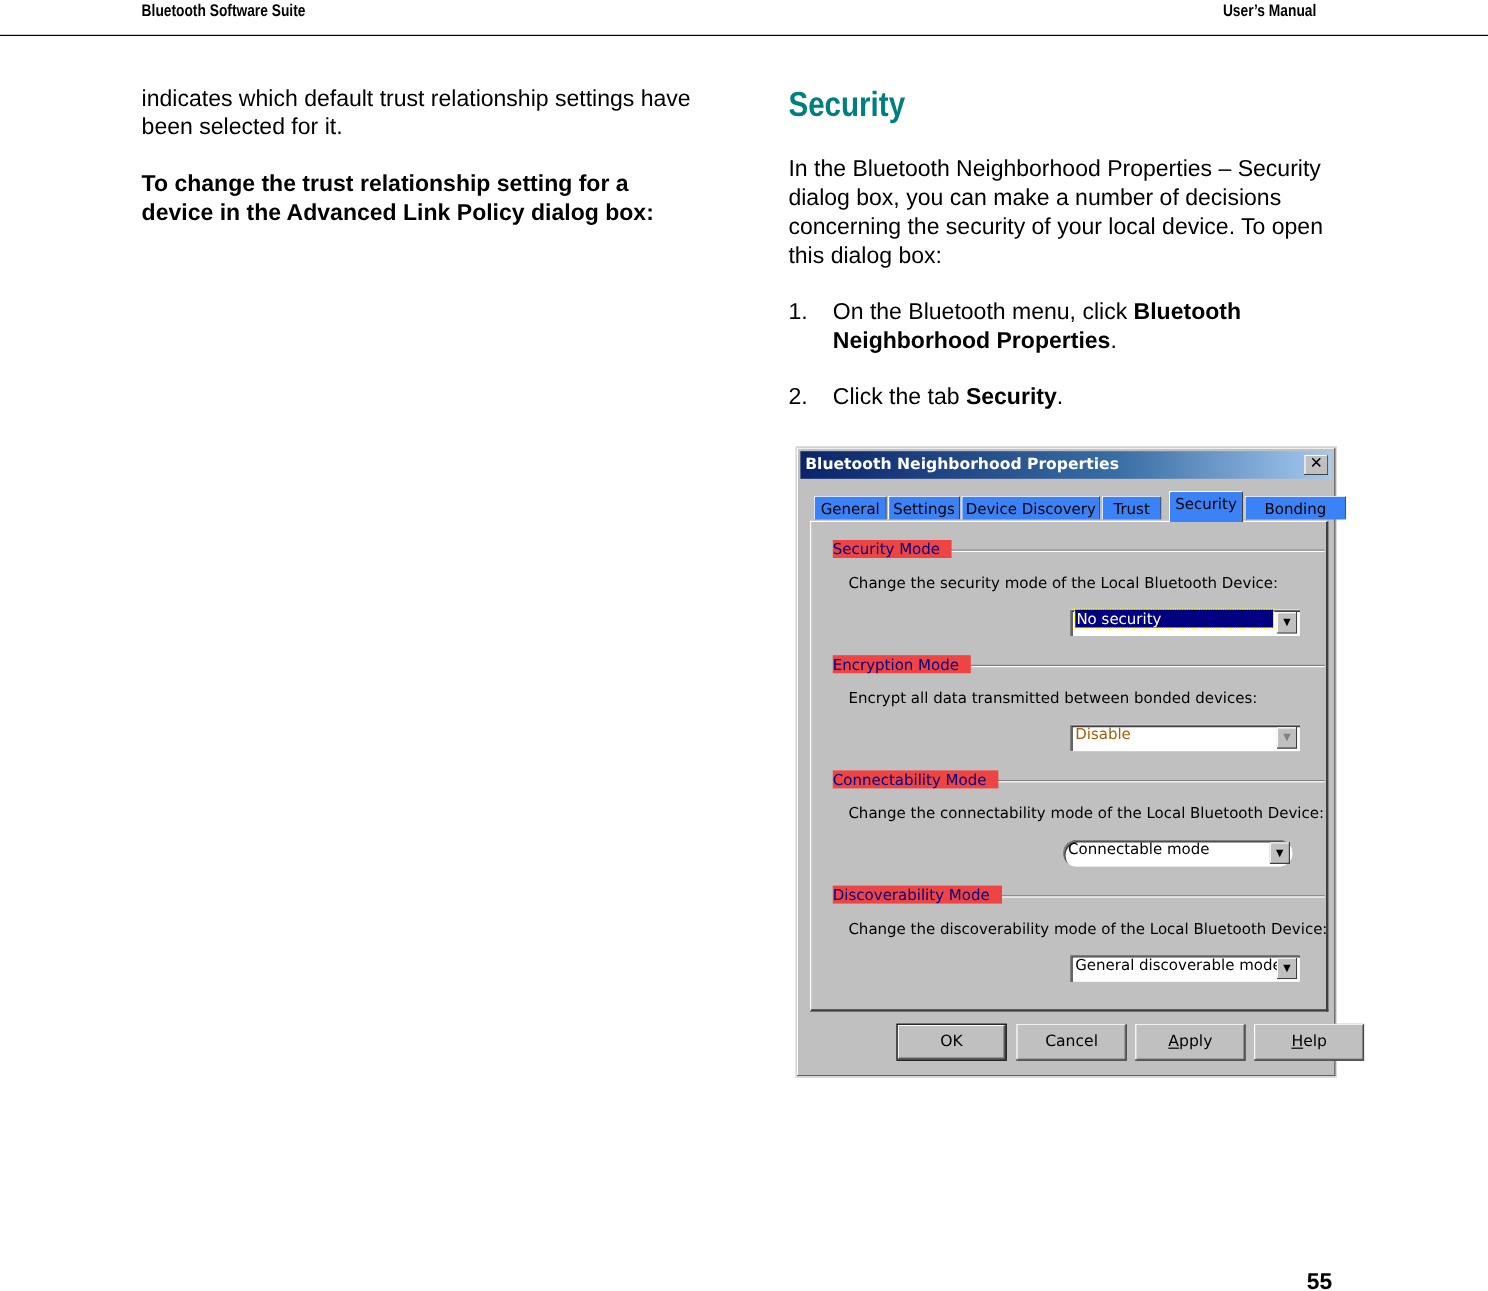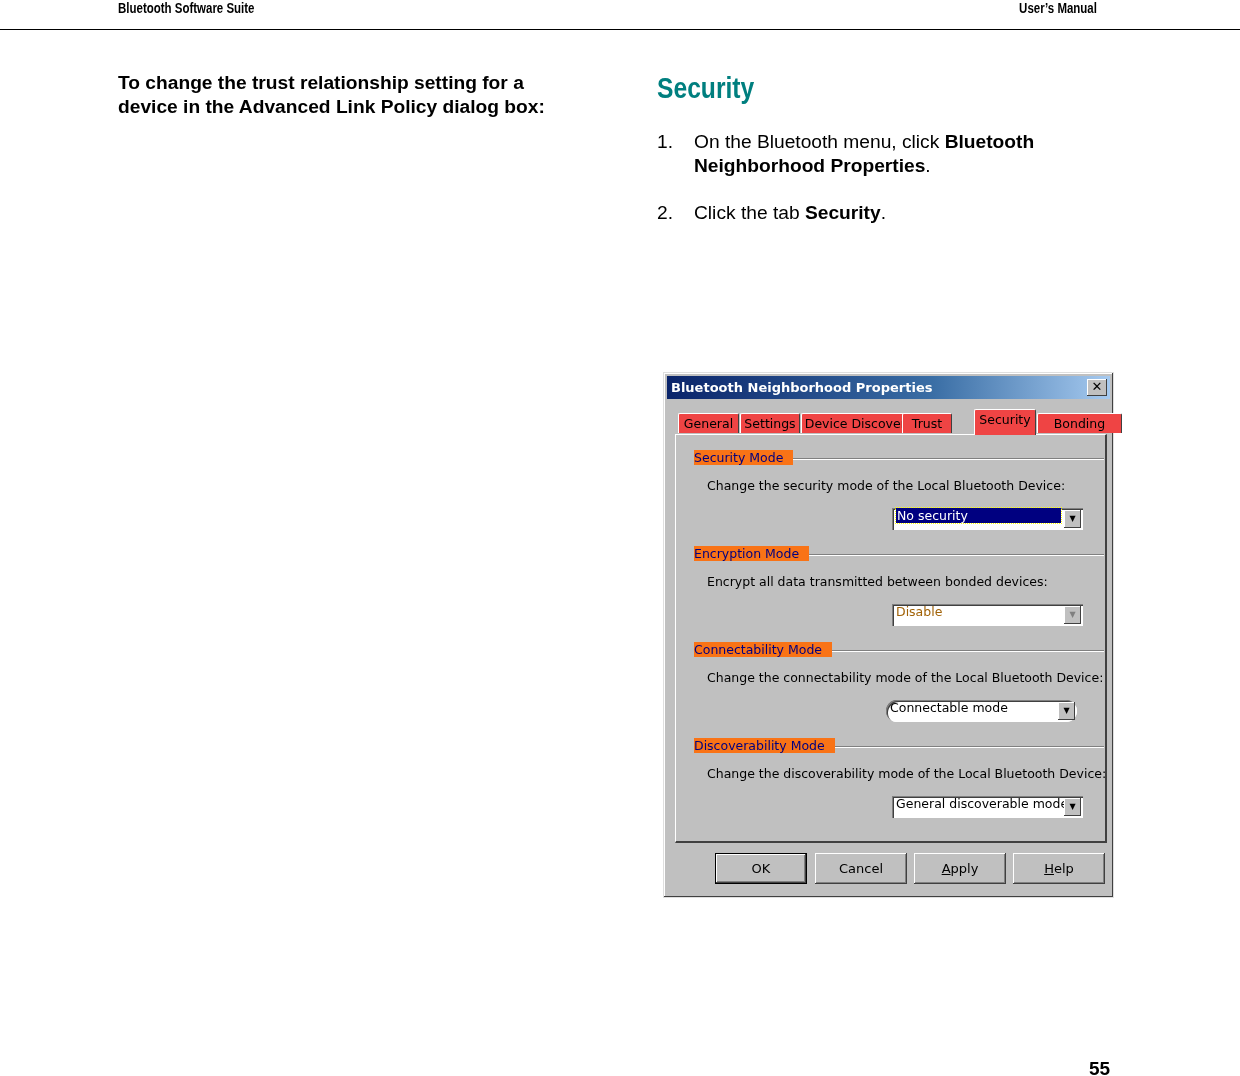--- a/index.html
+++ b/index.html
@@ -15,72 +15,74 @@
   .col-right p { margin:0 0 23px 0; }
   .step { display:flex; margin:0 0 23px 0; }
   .step-num { width:37px; flex:none; }
   .page-num { position:absolute; left:1089px; top:1058px; font-size:19px; font-weight:bold; }
 
   
   .dlg { position:absolute; left:663px; top:372px; width:451px; height:526px; background:#c0c0c0; border:1px solid #dfdfdf; box-shadow: inset -1px -1px #404040, inset 1px 1px #fff; box-sizing:border-box; font-family:"DejaVu Sans", sans-serif; font-size:12.5px; }
   .titlebar { position:absolute; left:3px; top:3px; right:3px; height:23px; background:linear-gradient(90deg,#0a246a,#3a6ea5 60%,#a6caf0); color:#fff; font-weight:bold; font-size:13px; line-height:23px; padding-left:4px; }
   .closebtn { position:absolute; right:3px; top:3px; width:20px; height:17px; background:#c0c0c0; box-shadow: inset -1px -1px #404040, inset 1px 1px #fff; color:#000; font-size:13px; line-height:16px; text-align:center; font-weight:bold; }
   .tabs { position:absolute; left:14px; top:38px; height:24px; }
-  .tab { position:absolute; top:2px; height:20px; background:#ef4444; border:1px solid #fff; border-right:1px solid #404040; border-bottom:none; box-sizing:border-box; text-align:center; line-height:19px; color:#000; font-size:12.5px; border-radius:2px 2px 0 0; }
+  .tab { position:absolute; top:2px; height:20px; background:#3b82f6; border:1px solid #fff; border-right:1px solid #404040; border-bottom:none; box-sizing:border-box; text-align:center; line-height:19px; color:#000; font-size:12.5px; border-radius:2px 2px 0 0; }
   .tab.active { top:-2px; height:26px; z-index:2; border-bottom:none; }
   .panel { position:absolute; left:11px; top:61px; width:432px; height:409px; border:1px solid #fff; border-right:2px solid #404040; border-bottom:2px solid #404040; box-sizing:border-box; }
   .group { position:absolute; left:18px; width:410px; }
-  .group-title { position:absolute; left:0; top:0; color:#000080; font-size:12.5px; background:#f97316; padding-right:10px; }
+  .group-title { position:absolute; left:0; top:0; color:#000080; font-size:12.5px; background:#ef4444; padding-right:10px; }
   .group-line { position:absolute; top:8px; right:0; height:0; border-top:1px solid #808080; border-bottom:1px solid #fff; }
   .group-desc { position:absolute; left:13px; top:28px; font-size:12.5px; color:#000; white-space:nowrap; }
   .combo { position:absolute; height:22px; background:#fff; box-shadow: inset 1px 1px #808080, inset 2px 2px #404040, inset -1px -1px #fff; box-sizing:border-box; }
   .combo-text { position:absolute; left:4px; top:0; font-size:12.5px; line-height:15px; }
   .combo.sel .combo-text { background:#000080; color:#fff; right:22px; outline:1px dotted #ffff00; padding-left:1px; }
   .combo.disabled .combo-text { color:#a16207; }
   .combo-btn { position:absolute; right:2px; top:2px; width:17px; height:18px; background:#c0c0c0; box-shadow: inset -1px -1px #404040, inset 1px 1px #fff; font-size:8px; line-height:18px; text-align:center; color:#000; }
   .combo.disabled .combo-btn { color:#808080; }
-  .btn { position:absolute; top:480px; height:31px; width:92px; background:#c0c0c0; box-shadow: inset -1px -1px #404040, inset 1px 1px #fff, inset -2px -2px #808080; text-align:center; line-height:31px; font-size:13px; color:#000; }
+  .btn { position:absolute; top:480px; height:31px; width:92px; background:#c0c0c0; box-shadow: inset -1px -1px #404040, inset 1px 1px #fff, inset -2px -2px #808080; text-align:center; line-height:31px; font-size:13px; color:#000;margin-left:32px; }
   .btn.default { border:1px solid #000; box-sizing:border-box; line-height:29px; }
   .u { text-decoration:underline; }
 </style>
 </head>
 <body>
 
 <div class="hdr">
   <span class="hdr-left">Bluetooth Software Suite</span>
   <span class="hdr-right">User’s Manual</span>
 </div>
 
 <div class="col-left">
+  <p>indicates which default trust relationship settings have been selected for it.</p>
   <p class="bold">To change the trust relationship setting for a device in the Advanced Link Policy dialog box:</p>
 </div>
 
 <div class="col-right">
   <div class="sec-title">Security</div>
+  <p>In the Bluetooth Neighborhood Properties – Security dialog box, you can make a number of decisions concerning the security of your local device. To open this dialog box:</p>
   <div class="step">
     <span class="step-num">1.</span>
     <span><span>On the Bluetooth menu, click </span><span class="bold">Bluetooth Neighborhood Properties</span><span>.</span></span>
   </div>
   <div class="step">
     <span class="step-num">2.</span>
     <span><span>Click the tab </span><span class="bold">Security</span><span>.</span></span>
   </div>
 </div>
 
 <div class="dlg">
   <div class="titlebar">
     <span>Bluetooth Neighborhood Properties</span>
     <div class="closebtn"><span>✕</span></div>
   </div>
 
   <div class="tabs">
     <div class="tab" style="left:0;width:61px;">General</div>
     <div class="tab" style="left:62px;width:60px;">Settings</div>
     <div class="tab" style="left:123px;width:116px;">Device Discovery</div>
-    <div class="tab" style="left:224px;width:50px;">Trust</div>
+    <div class="tab" style="left:240px;width:50px;">Trust</div>
     <div class="tab active" style="left:296px;width:62px;">Security</div>
     <div class="tab" style="left:359px;width:85px;">Bonding</div>
   </div>
 
   <div class="panel">
 
     <div class="group" style="top:15px;">
       <div class="group-line" style="left:95px;"></div>
       <span class="group-title">Security Mode</span>
       <span class="group-desc">Change the security mode of the Local Bluetooth Device:</span>

